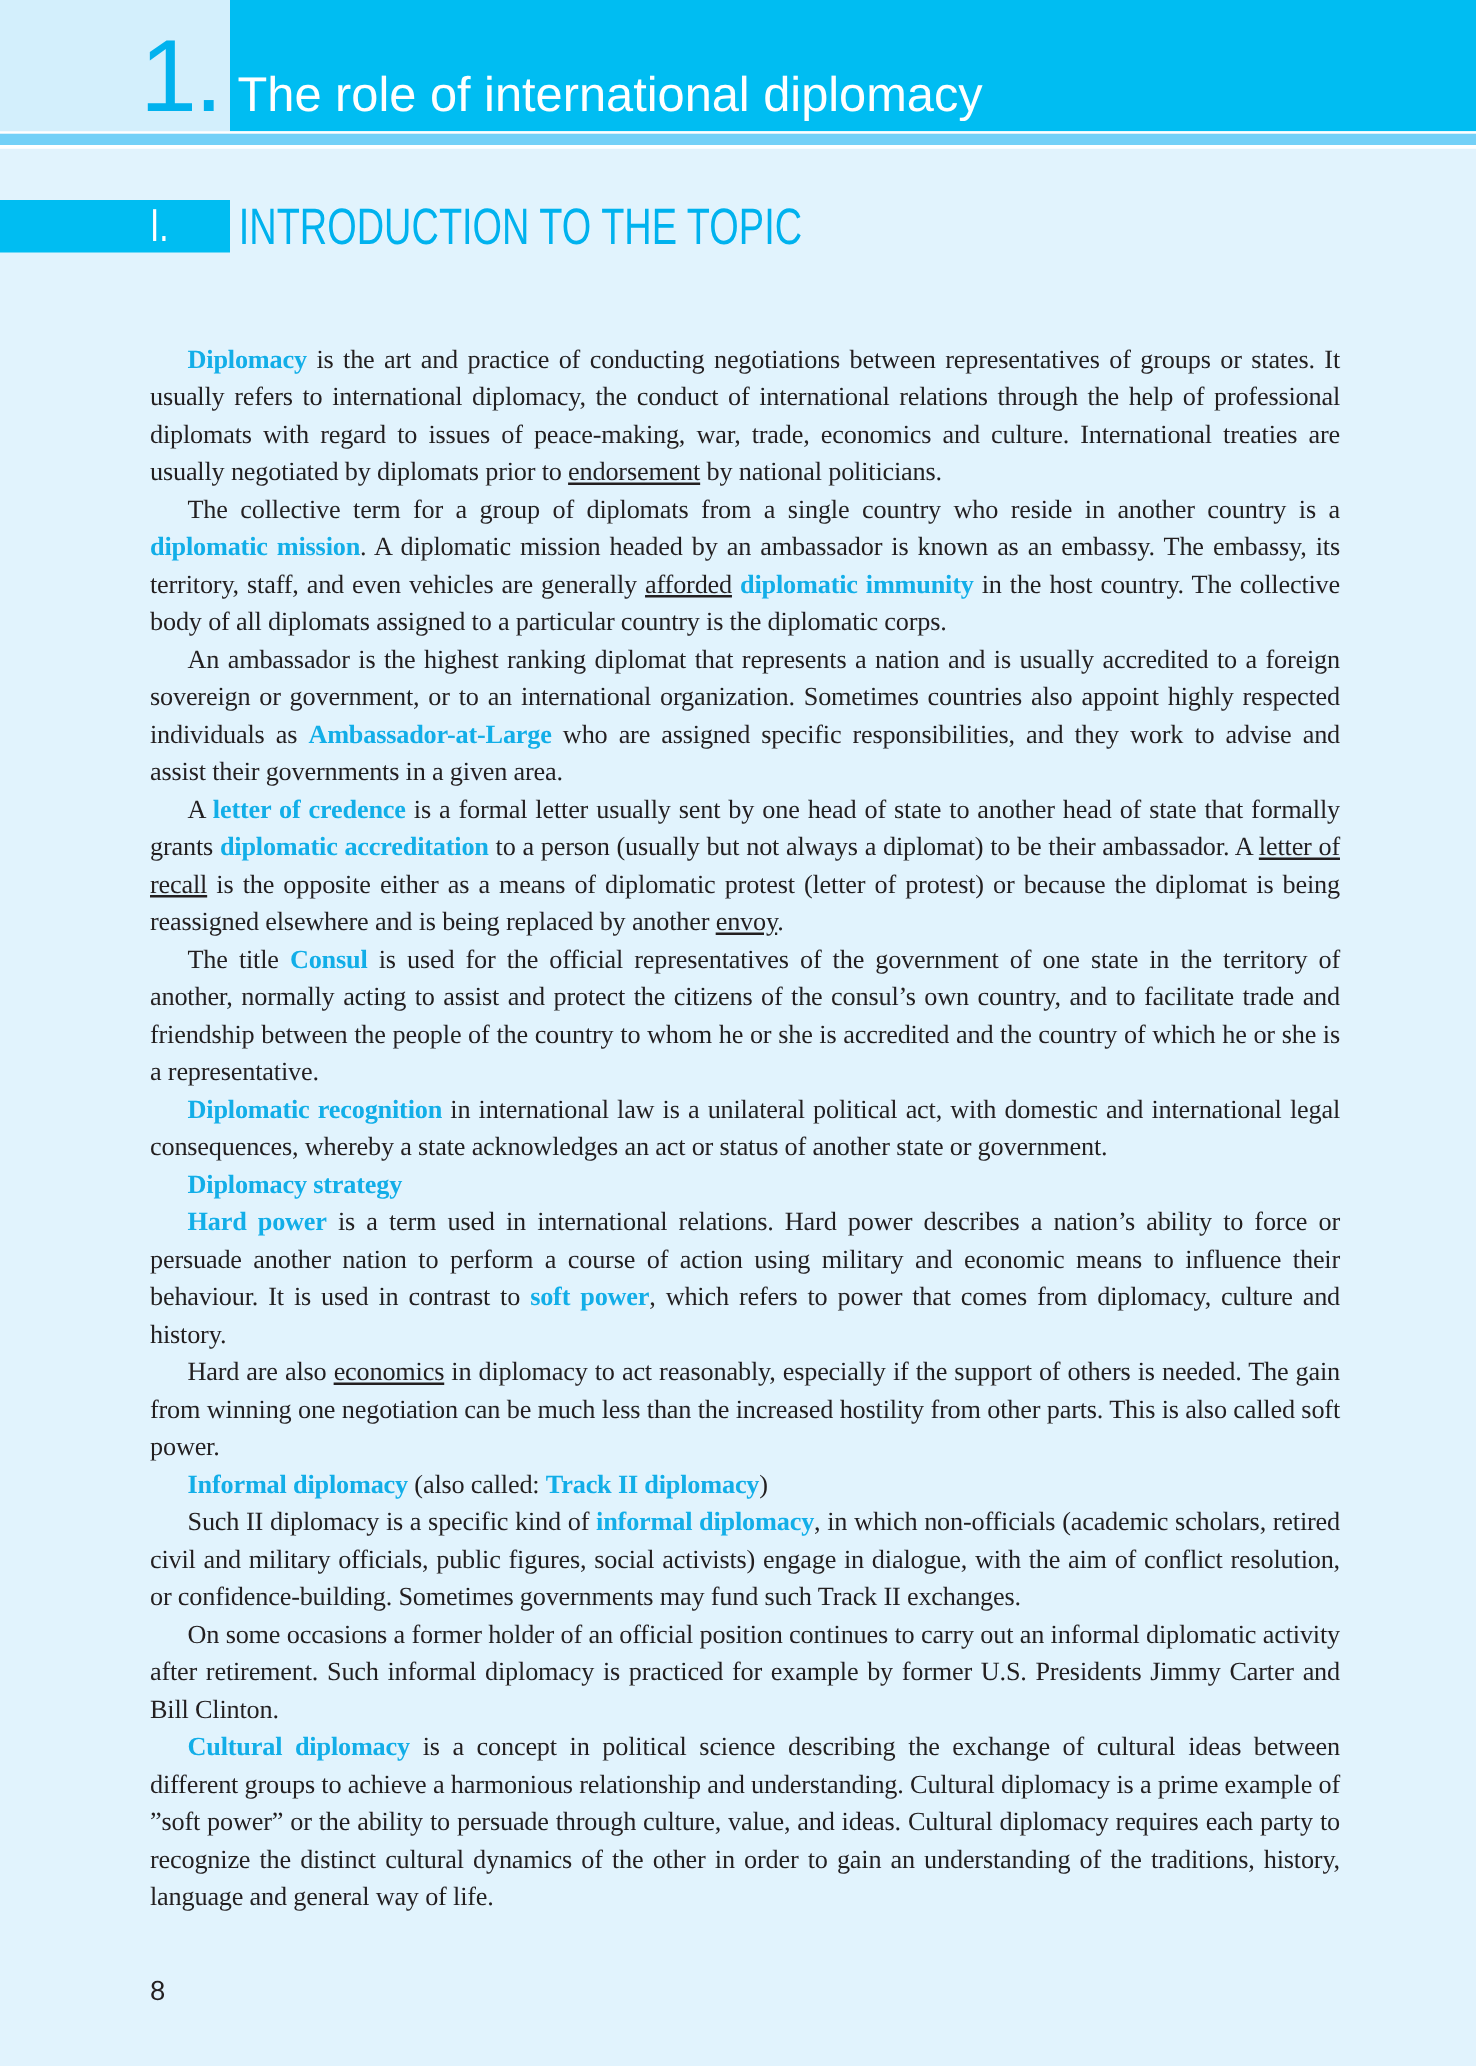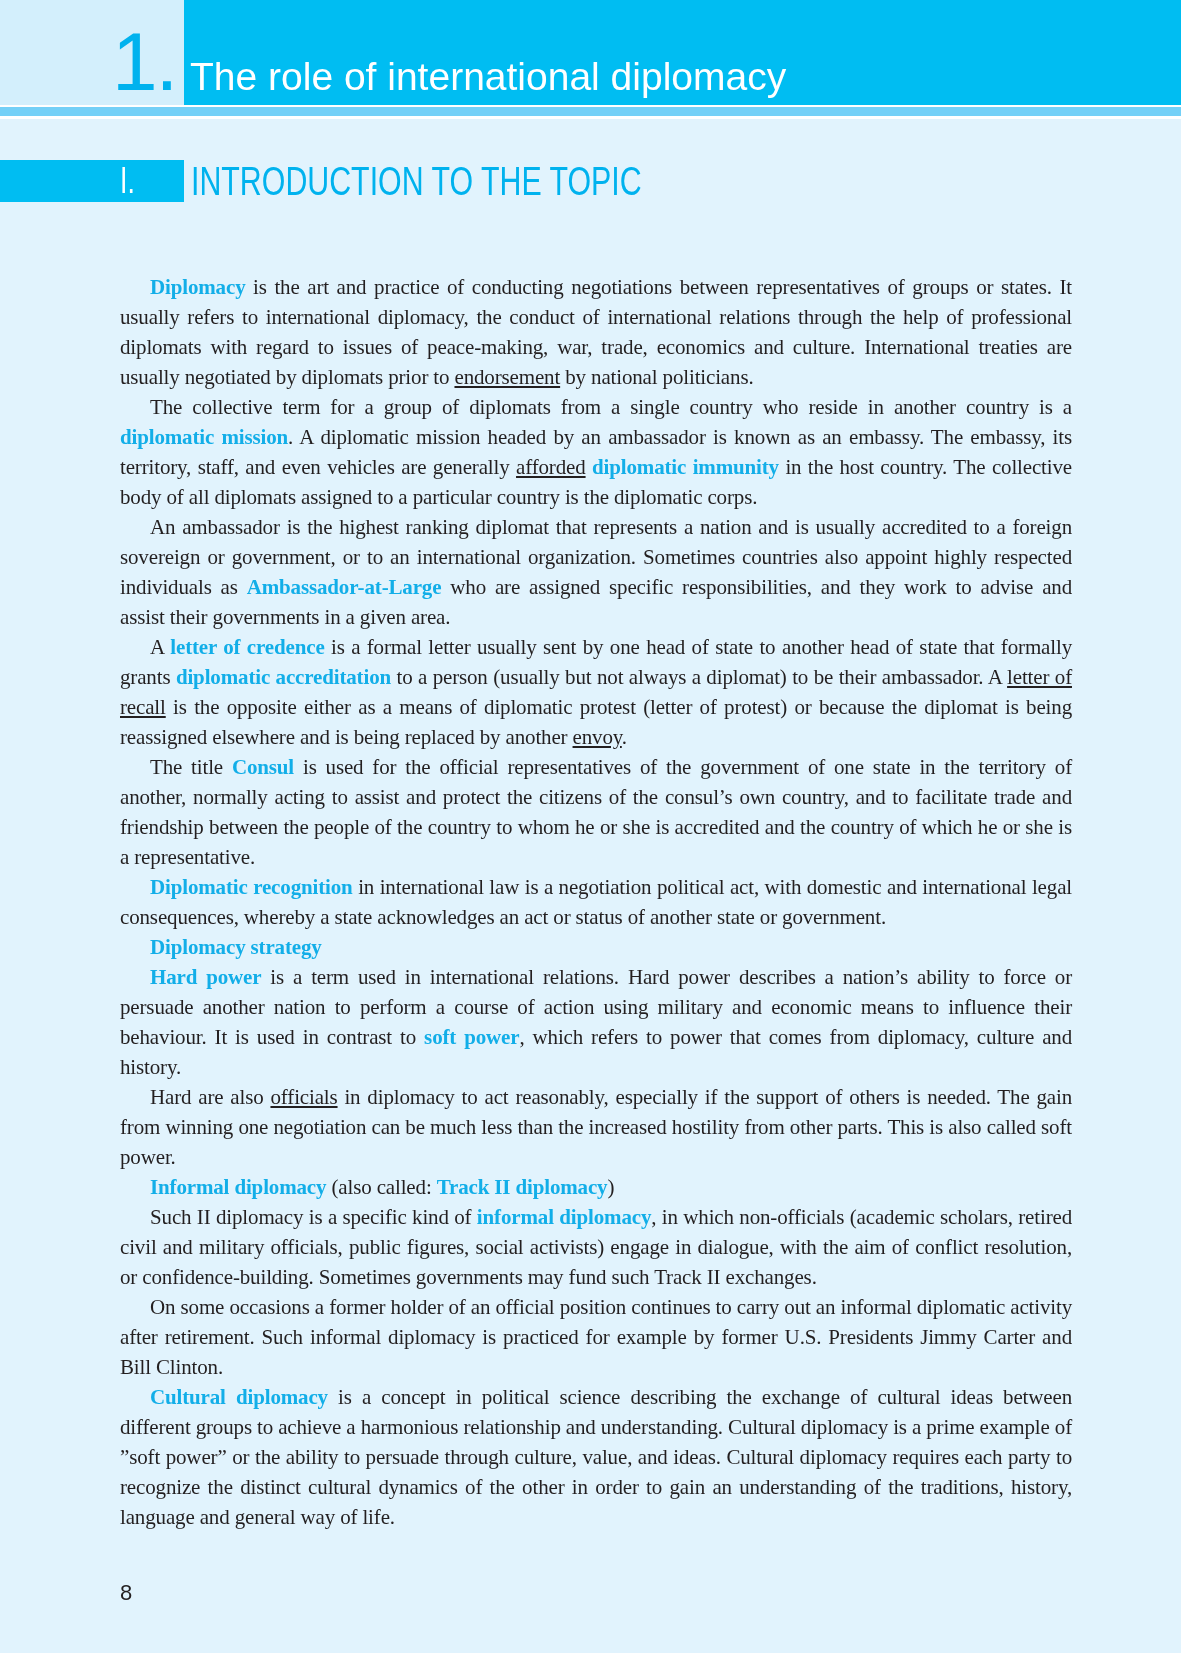--- a/index.html
+++ b/index.html
@@ -89,23 +89,23 @@
 <div class="section-block"></div>
 <div class="section-number">I.</div>
 <h2 class="section-title" style="margin:0;font-weight:normal;">INTRODUCTION TO THE TOPIC</h2>
 
 <div class="body-text">
   <p class="para"><span class="term">Diplomacy</span><span> is the art and practice of conducting negotiations between representatives of groups or states. It usually refers to international diplomacy, the conduct of international relations through the help of professional diplomats with regard to issues of peace-making, war, trade, economics and culture. International treaties are usually negotiated by diplomats prior to </span><span class="ul">endorsement</span><span> by national politicians.</span></p>
   <p class="para"><span>The collective term for a group of diplomats from a single country who reside in another country is a </span><span class="term">diplomatic mission</span><span>. A diplomatic mission headed by an ambassador is known as an embassy. The embassy, its territory, staff, and even vehicles are generally </span><span class="ul">afforded</span><span> </span><span class="term">diplomatic immunity</span><span> in the host country. The collective body of all diplomats assigned to a particular country is the diplomatic corps.</span></p>
   <p class="para"><span>An ambassador is the highest ranking diplomat that represents a nation and is usually accredited to a foreign sovereign or government, or to an international organization. Sometimes countries also appoint highly respected individuals as </span><span class="term">Ambassador-at-Large</span><span> who are assigned specific responsibilities, and they work to advise and assist their governments in a given area.</span></p>
   <p class="para"><span>A </span><span class="term">letter of credence</span><span> is a formal letter usually sent by one head of state to another head of state that formally grants </span><span class="term">diplomatic accreditation</span><span> to a person (usually but not always a diplomat) to be their ambassador. A </span><span class="ul">letter of recall</span><span> is the opposite either as a means of diplomatic protest (letter of protest) or because the diplomat is being reassigned elsewhere and is being replaced by another </span><span class="ul">envoy</span><span>.</span></p>
   <p class="para"><span>The title </span><span class="term">Consul</span><span> is used for the official representatives of the government of one state in the territory of another, normally acting to assist and protect the citizens of the consul’s own country, and to facilitate trade and friendship between the people of the country to whom he or she is accredited and the country of which he or she is a representative.</span></p>
-  <p class="para"><span class="term">Diplomatic recognition</span><span> in international law is a negotiation political act, with domestic and international legal consequences, whereby a state acknowledges an act or status of another state or government.</span></p>
+  <p class="para"><span class="term">Diplomatic recognition</span><span> in international law is a unilateral political act, with domestic and international legal consequences, whereby a state acknowledges an act or status of another state or government.</span></p>
   <p class="para"><span class="term">Diplomacy strategy</span></p>
   <p class="para"><span class="term">Hard power</span><span> is a term used in international relations. Hard power describes a nation’s ability to force or persuade another nation to perform a course of action using military and economic means to influence their behaviour. It is used in contrast to </span><span class="term">soft power</span><span>, which refers to power that comes from diplomacy, culture and history.</span></p>
-  <p class="para"><span>Hard are also </span><span class="ul">officials</span><span> in diplomacy to act reasonably, especially if the support of others is needed. The gain from winning one negotiation can be much less than the increased hostility from other parts. This is also called soft power.</span></p>
+  <p class="para"><span>Hard are also </span><span class="ul">economics</span><span> in diplomacy to act reasonably, especially if the support of others is needed. The gain from winning one negotiation can be much less than the increased hostility from other parts. This is also called soft power.</span></p>
   <p class="para"><span class="term">Informal diplomacy</span><span> (also called: </span><span class="term">Track II diplomacy</span><span>)</span></p>
   <p class="para"><span>Such II diplomacy is a specific kind of </span><span class="term">informal diplomacy</span><span>, in which non-officials (academic scholars, retired civil and military officials, public figures, social activists) engage in dialogue, with the aim of conflict resolution, or confidence-building. Sometimes governments may fund such Track II exchanges.</span></p>
   <p class="para"><span>On some occasions a former holder of an official position continues to carry out an informal diplomatic activity after retirement. Such informal diplomacy is practiced for example by former U.S. Presidents Jimmy Carter and Bill Clinton.</span></p>
   <p class="para"><span class="term">Cultural diplomacy</span><span> is a concept in political science describing the exchange of cultural ideas between different groups to achieve a harmonious relationship and understanding. Cultural diplomacy is a prime example of ”soft power” or the ability to persuade through culture, value, and ideas. Cultural diplomacy requires each party to recognize the distinct cultural dynamics of the other in order to gain an understanding of the traditions, history, language and general way of life.</span></p>
 </div>
 
 <div class="page-number">8</div>
 
 </body></html>

